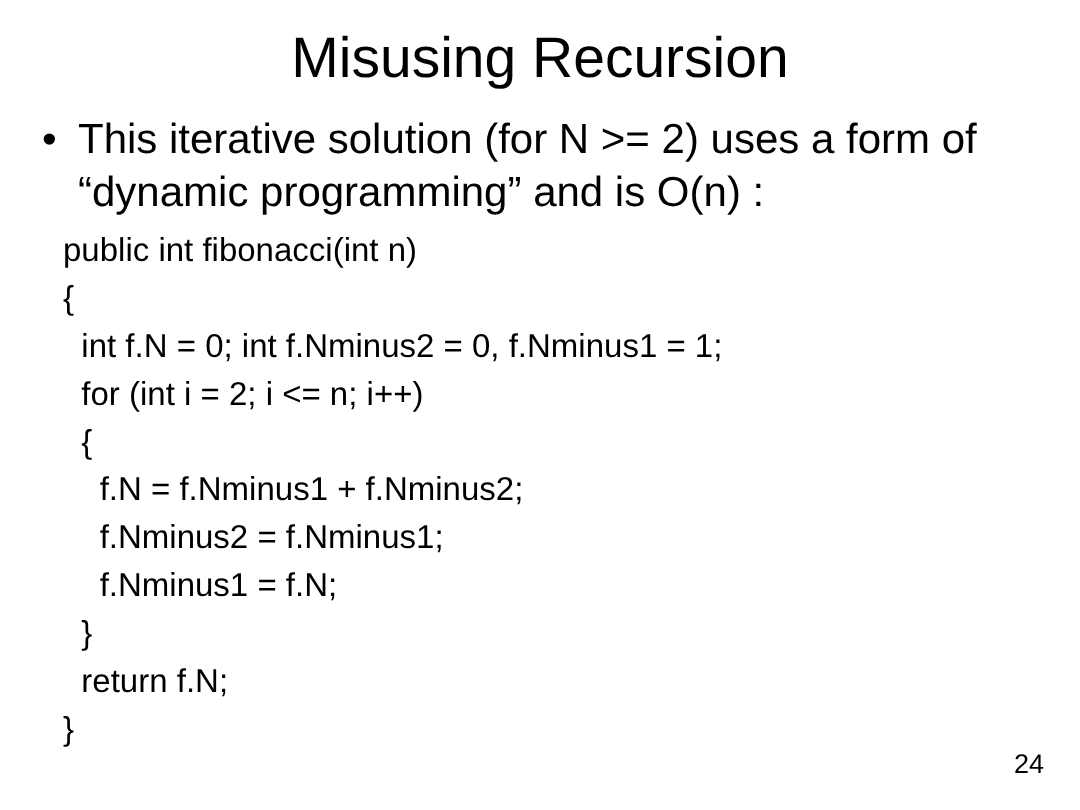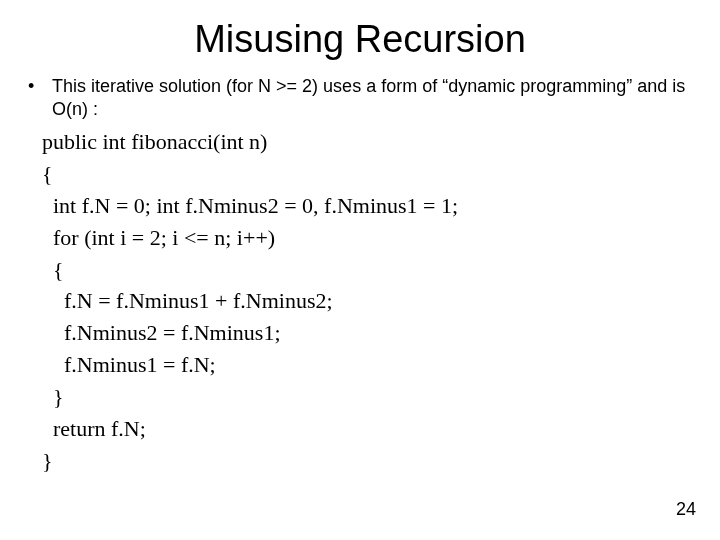--- a/index.html
+++ b/index.html
@@ -19,34 +19,34 @@
     box-sizing: border-box;
     padding: 18px 28px 0 28px;
   }
   .title {
     font-size: 38px;
     text-align: center;
     margin: 0 0 14px 0;
     font-weight: normal;
   }
   .bullet {
-    font-size: 18px;
+    font-size: 28px;
     line-height: 1.25;
     padding-left: 24px;
     position: relative;
     margin-bottom: 6px;
   }
   .bullet::before {
     content: "•";
     position: absolute;
     left: 0;
     top: 0;
   }
   .code {
-    font-family: Liberation Serif, serif;
+    font-family: Liberation Sans, sans-serif;
     font-size: 22px;
     white-space: pre;
     line-height: 1.45;
     margin-left: 14px;
   }
   .page-num {
     position: absolute;
     right: 24px;
     bottom: 20px;
     font-size: 18px;

